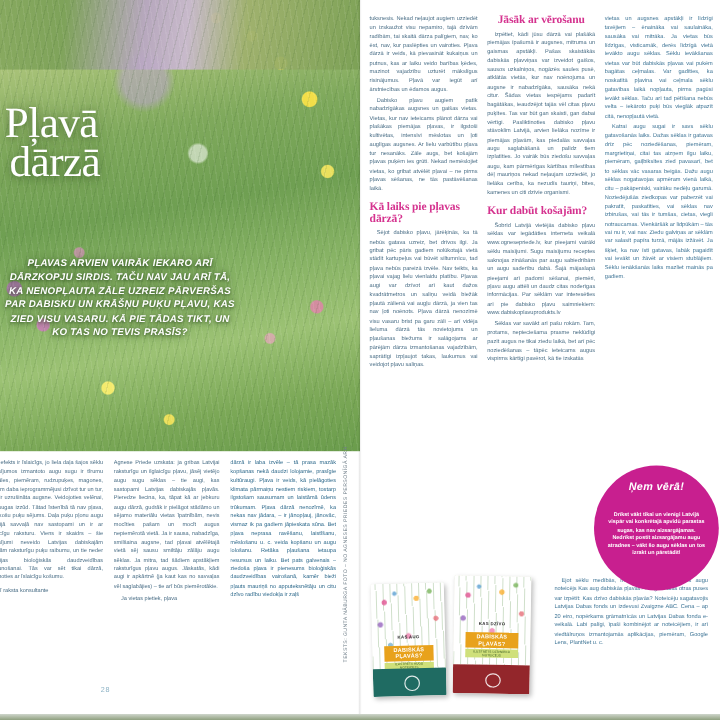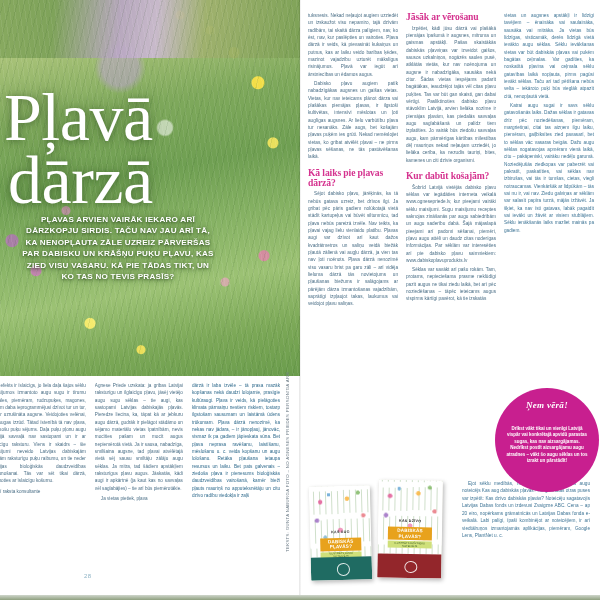--- a/index.html
+++ b/index.html
@@ -65,41 +65,42 @@
     opacity: .92;
   }
 
   .hero-title {
     position: absolute;
     left: 4px; top: 86px;
     width: 260px;
     z-index: 4;
     font-family: "Liberation Serif", serif;
     color: #ffffff;
-    font-size: 68px;
+    font-size: 36px;
     line-height: .92;
     font-weight: 400;
     letter-spacing: -0.5px;
     text-shadow: 0 1px 6px rgba(30,60,20,.45), 0 0 16px rgba(40,70,25,.3);
   }
   .hero-title .ln2 { display: block; margin-left: 4px; }
 
   .deck {
     position: absolute;
-    left: 22px; top: 214px;
+    left: 4px; top: 214px;
     width: 192px;
     z-index: 4;
     color: #ffffff;
     font-size: 8.1px;
     line-height: 1.42;
     font-weight: 700;
     letter-spacing: .25px;
     text-align: center;
     text-transform: uppercase;
     text-shadow: 0 1px 3px rgba(25,55,18,.75), 0 0 7px rgba(30,60,20,.55);
+    font-style: italic;
   }
 
   .credit-vertical {
     position: absolute;
     right: 3px; top: 372px;
     height: 180px;
     width: 12px;
     z-index: 5;
     writing-mode: vertical-rl;
     transform: rotate(180deg);
@@ -168,37 +169,37 @@
   .rcol.c3 p { color: #3f7596; }
   .rcol h2 {
     font-family: "Liberation Serif", serif;
     font-size: 9.6px;
     line-height: 1.06;
     color: #d5338f;
     font-weight: 700;
     margin: 7px 0 2.5px;
     letter-spacing: -.1px;
   }
-  .rcol h2.first { margin-top: 0; }
+  .rcol h2.first { margin-top: 0; text-align: center; }
 
   
   .note-circle {
     position: absolute;
     left: 495px; top: 388px;
     width: 104px; height: 104px;
     border-radius: 50%;
     background: #c81f8f;
     color: #ffffff;
     padding: 12px 11px 10px;
     text-align: center;
     z-index: 6;
     overflow: hidden;
   }
   .note-circle .note-title {
-    font-family: Liberation Serif, serif;
+    font-family: Liberation Sans, sans-serif;
     font-size: 9px;
     font-style: italic;
     font-weight: 700;
     margin-bottom: 16px;
     letter-spacing: .3px;
   }
   .note-circle .note-body {
     font-size: 4.5px;
     line-height: 1.42;
     font-weight: 700;

